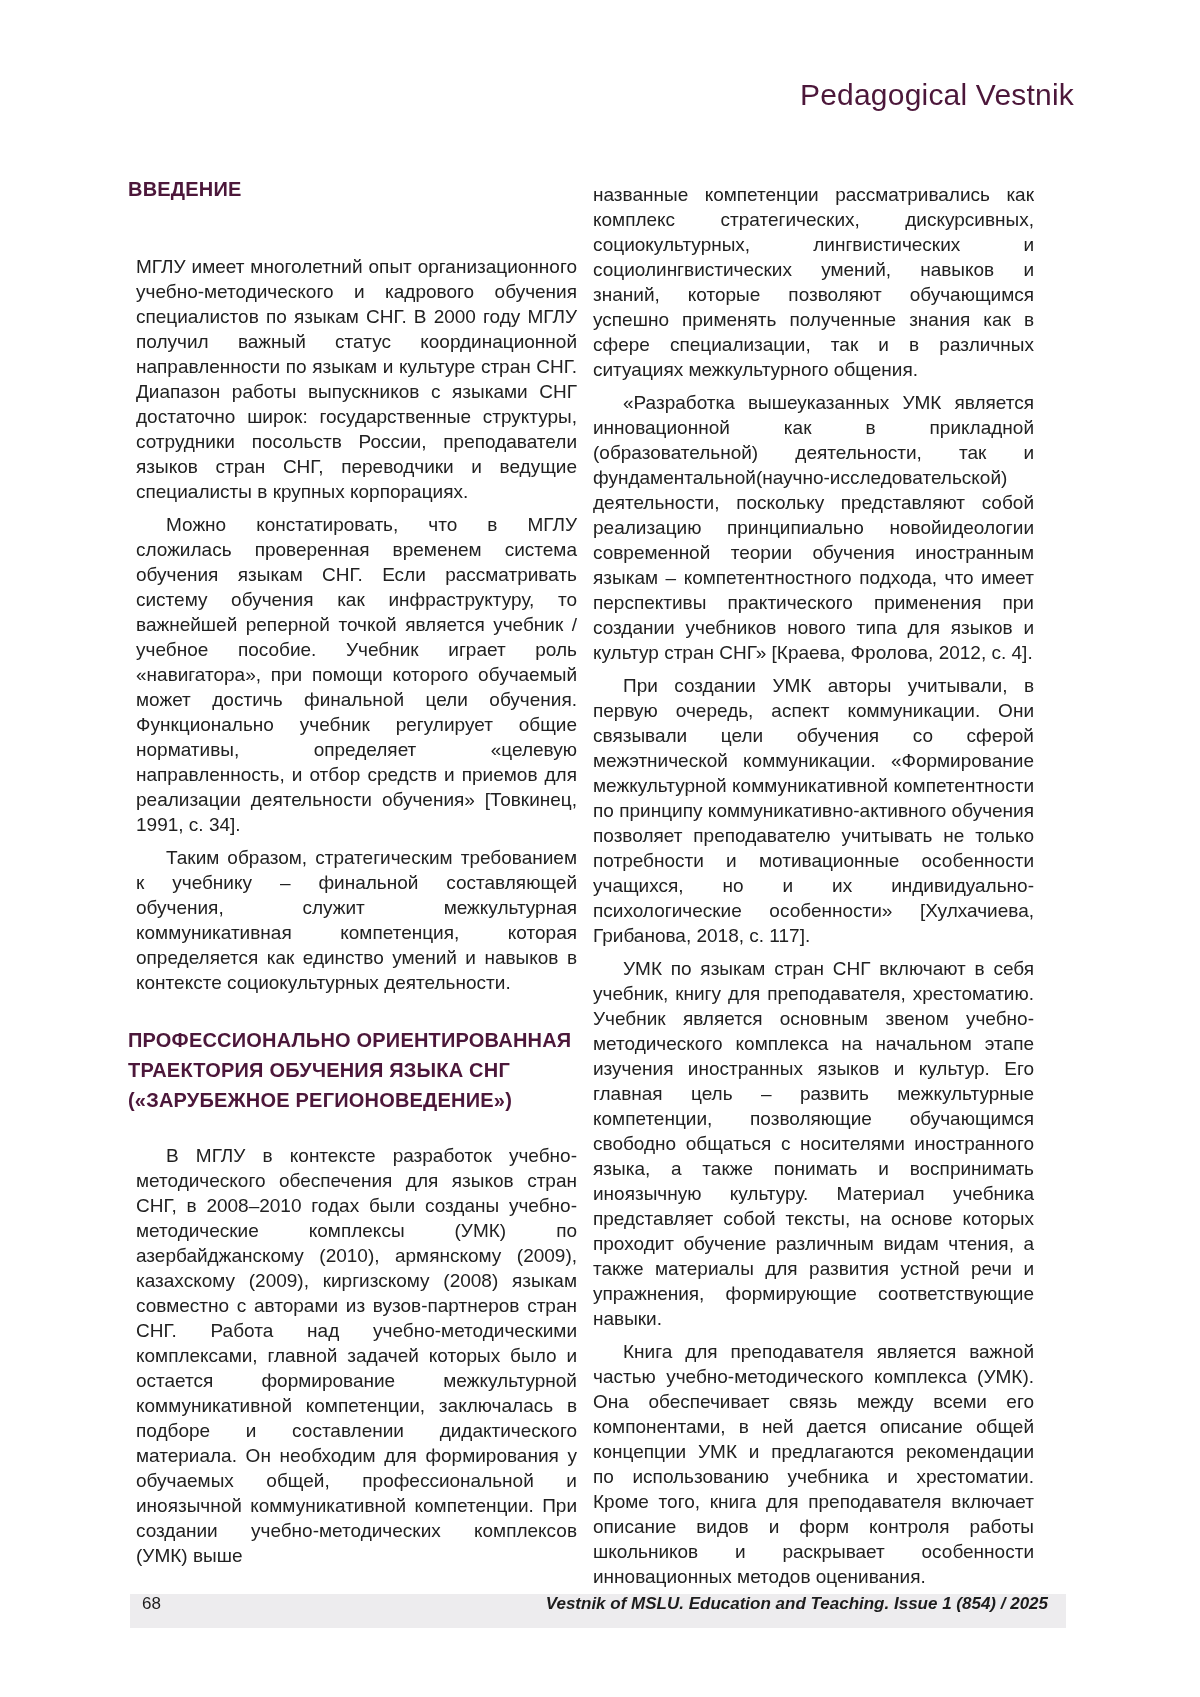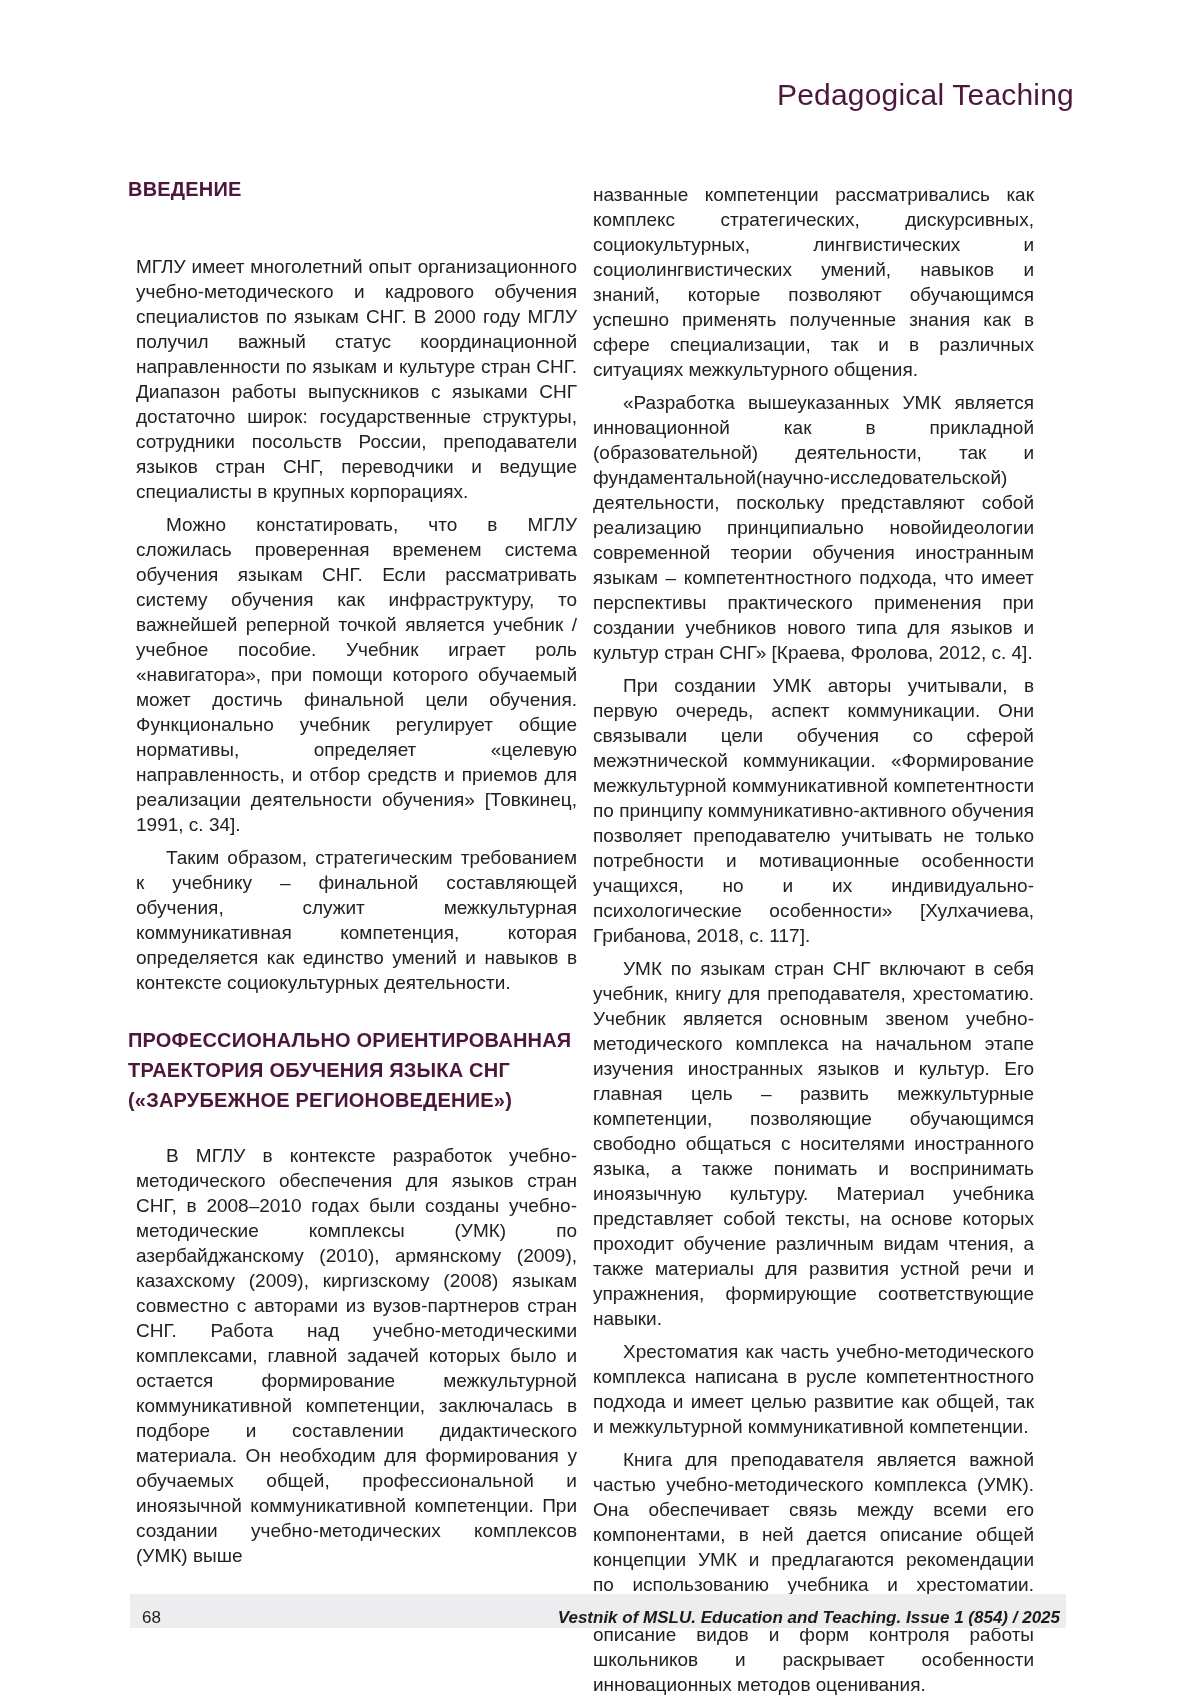--- a/index.html
+++ b/index.html
@@ -31,49 +31,48 @@
   .col h2.section{
     color:var(--accent);
     font-size:20px;line-height:30px;font-weight:700;
     text-align:left;letter-spacing:.2px;
     margin:0 0 50px 0;
   }
   .col p + h2.section{margin:30px 0 28px 0;}
   .footer{
     position:absolute;left:130px;top:1594px;width:936px;height:34px;
     background:var(--footer-bg);
-    display:flex;align-items:flex-end;justify-content:space-between;
-    box-sizing:border-box;padding:0 6px 0 12px;
+    display:flex;align-items:flex-start;justify-content:space-between;
+    box-sizing:border-box;padding:0 18px 0 12px;
     font-size:17px;color:#1c1c1c;
   }
   .footer .page-num{font-weight:400;}
-  .footer .journal-ref{font-style:italic;font-weight:700;margin-top:44px;}
+  .footer .journal-ref{font-style:italic;font-weight:700;}
 </style>
 </head>
 <body>
 
 <div class="page">
 
-  <div class="journal-header">Pedagogical Teaching</div>
+  <div class="journal-header">Pedagogical Vestnik</div>
 
   <div class="columns">
     <div class="col" id="col-left">
         <h2 class="section">ВВЕДЕНИЕ</h2>
         <p>МГЛУ имеет многолетний опыт организационного учебно-методического и кадрового обучения специалистов по языкам СНГ. В 2000 году МГЛУ получил важный статус координационной направленности по языкам и культуре стран СНГ. Диапазон работы выпускников с языками СНГ достаточно широк: государственные структуры, сотрудники посольств России, преподаватели языков стран СНГ, переводчики и ведущие специалисты в крупных корпорациях.</p>
         <p class="indent">Можно констатировать, что в МГЛУ сложилась проверенная временем система обучения языкам СНГ. Если рассматривать систему обучения как инфраструктуру, то важнейшей реперной точкой является учебник / учебное пособие. Учебник играет роль «навигатора», при помощи которого обучаемый может достичь финальной цели обучения. Функционально учебник регулирует общие нормативы, определяет «целевую направленность, и отбор средств и приемов для реализации деятельности обучения» [Товкинец, 1991, с. 34].</p>
         <p class="indent">Таким образом, стратегическим требованием к учебнику – финальной составляющей обучения, служит межкультурная коммуникативная компетенция, которая определяется как единство умений и навыков в контексте социокультурных деятельности.</p>
         <h2 class="section">ПРОФЕССИОНАЛЬНО ОРИЕНТИРОВАННАЯ ТРАЕКТОРИЯ ОБУЧЕНИЯ ЯЗЫКА СНГ («ЗАРУБЕЖНОЕ РЕГИОНОВЕДЕНИЕ»)</h2>
         <p class="indent">В МГЛУ в контексте разработок учебно-методического обеспечения для языков стран СНГ, в 2008–2010 годах были созданы учебно-методические комплексы (УМК) по азербайджанскому (2010), армянскому (2009), казахскому (2009), киргизскому (2008) языкам совместно с авторами из вузов-партнеров стран СНГ. Работа над учебно-методическими комплексами, главной задачей которых было и остается формирование межкультурной коммуникативной компетенции, заключалась в подборе и составлении дидактического материала. Он необходим для формирования у обучаемых общей, профессиональной и иноязычной коммуникативной компетенции. При создании учебно-методических комплексов (УМК) выше</p>
       </div>
     <div class="col" id="col-right">
         <p>названные компетенции рассматривались как комплекс стратегических, дискурсивных, социокультурных, лингвистических и социолингвистических умений, навыков и знаний, которые позволяют обучающимся успешно применять полученные знания как в сфере специализации, так и в различных ситуациях межкультурного общения.</p>
         <p class="indent">«Разработка вышеуказанных УМК является инновационной как в прикладной (образовательной) деятельности, так и фундаментальной(научно-исследовательской) деятельности, поскольку представляют собой реализацию принципиально новойидеологии современной теории обучения иностранным языкам – компетентностного подхода, что имеет перспективы практического применения при создании учебников нового типа для языков и культур стран СНГ» [Краева, Фролова, 2012, с. 4].</p>
         <p class="indent">При создании УМК авторы учитывали, в первую очередь, аспект коммуникации. Они связывали цели обучения со сферой межэтнической коммуникации. «Формирование межкультурной коммуникативной компетентности по принципу коммуникативно-активного обучения позволяет преподавателю учитывать не только потребности и мотивационные особенности учащихся, но и их индивидуально-психологические особенности» [Хулхачиева, Грибанова, 2018, с. 117].</p>
         <p class="indent">УМК по языкам стран СНГ включают в себя учебник, книгу для преподавателя, хрестоматию. Учебник является основным звеном учебно-методического комплекса на начальном этапе изучения иностранных языков и культур. Его главная цель – развить межкультурные компетенции, позволяющие обучающимся свободно общаться с носителями иностранного языка, а также понимать и воспринимать иноязычную культуру. Материал учебника представляет собой тексты, на основе которых проходит обучение различным видам чтения, а также материалы для развития устной речи и упражнения, формирующие соответствующие навыки.</p>
-        <p class="indent">Хрестоматия как часть учебно-методического комплекса написана в русле компетентностного подхода и имеет целью развитие как общей, так и межкультурной коммуникативной компетенции.</p>
         <p class="indent">Книга для преподавателя является важной частью учебно-методического комплекса (УМК). Она обеспечивает связь между всеми его компонентами, в ней дается описание общей концепции УМК и предлагаются рекомендации по использованию учебника и хрестоматии. Кроме того, книга для преподавателя включает описание видов и форм контроля работы школьников и раскрывает особенности инновационных методов оценивания.</p>
       </div>
   </div>
 
   <div class="footer">
     <span class="page-num">68</span>
     <span class="journal-ref">Vestnik of MSLU. Education and Teaching. Issue 1 (854) / 2025</span>
   </div>
 
 </div>

